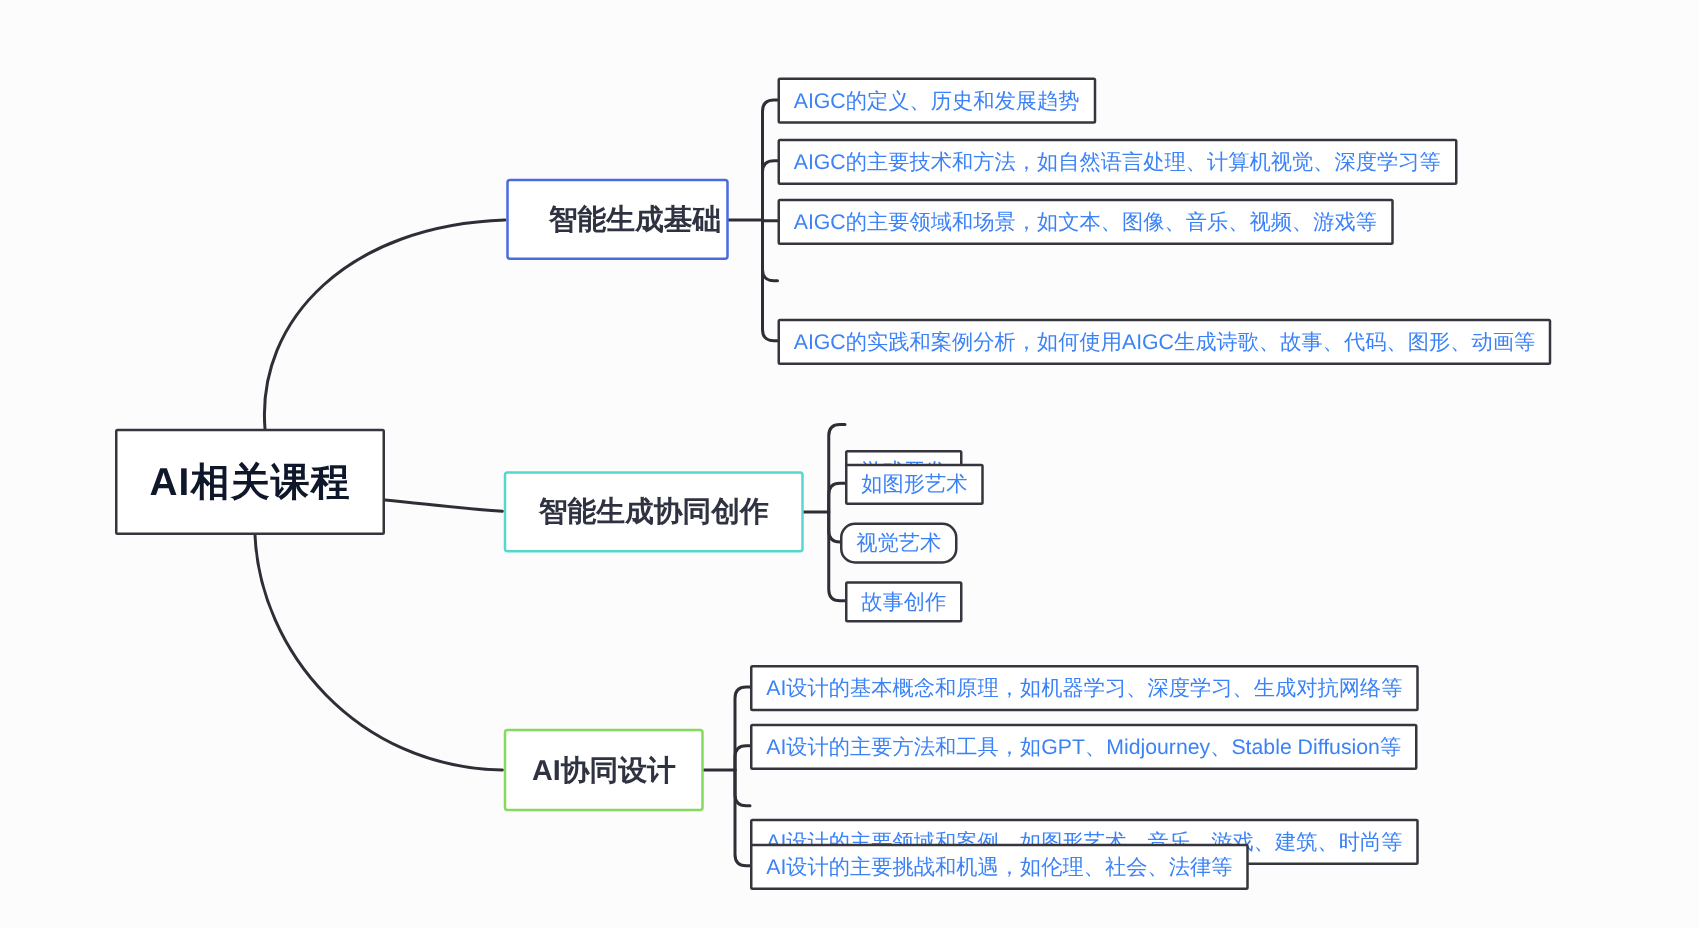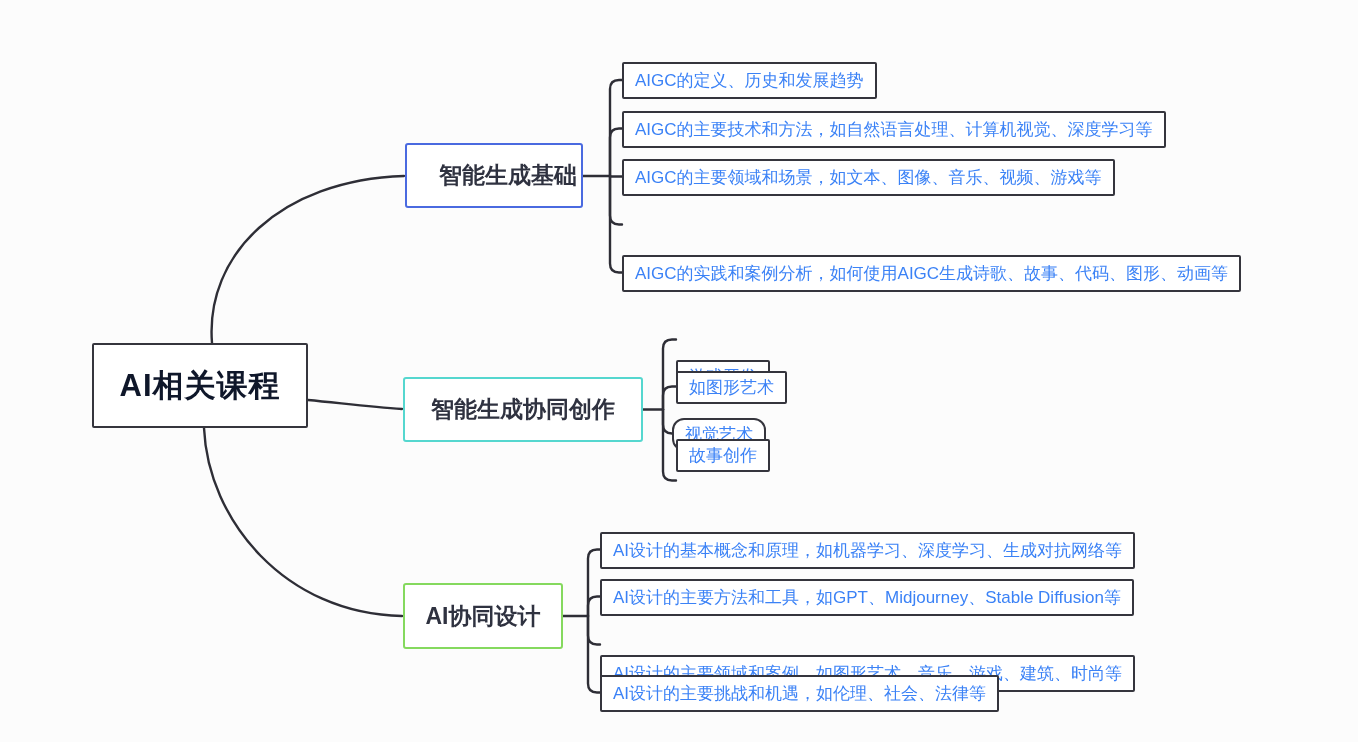--- a/index.html
+++ b/index.html
@@ -79,20 +79,20 @@
   <div class="node branch branch-3">AI协同设计</div>
 
   <div class="node leaf" style="left:622px;top:62px;">AIGC的定义、历史和发展趋势</div>
   <div class="node leaf" style="left:622px;top:111px;">AIGC的主要技术和方法，如自然语言处理、计算机视觉、深度学习等</div>
   <div class="node leaf" style="left:622px;top:159px;">AIGC的主要领域和场景，如文本、图像、音乐、视频、游戏等</div>
   <div class="node leaf" style="left:622px;top:255px;">AIGC的实践和案例分析，如何使用AIGC生成诗歌、故事、代码、图形、动画等</div>
 
   <div class="node leaf leaf-sm" style="left:676px;top:324px;margin-top:36px;">游戏开发</div>
   <div class="node leaf leaf-sm" style="left:676px;top:371px;">如图形艺术</div>
   <div class="node leaf leaf-sm" style="left:672px;top:418px;border-radius:12px;">视觉艺术</div>
-  <div class="node leaf leaf-sm" style="left:676px;top:439px;">故事创作</div>
+  <div class="node leaf leaf-sm" style="left:676px;top:465px;">故事创作</div>
 
   <div class="node leaf" style="left:600px;top:532px;">AI设计的基本概念和原理，如机器学习、深度学习、生成对抗网络等</div>
   <div class="node leaf" style="left:600px;top:579px;">AI设计的主要方法和工具，如GPT、Midjourney、Stable Diffusion等</div>
   <div class="node leaf" style="left:600px;top:627px;margin-top:28px;">AI设计的主要领域和案例，如图形艺术、音乐、游戏、建筑、时尚等</div>
   <div class="node leaf" style="left:600px;top:675px;">AI设计的主要挑战和机遇，如伦理、社会、法律等</div>
 
 </div>
 
 </body></html>

